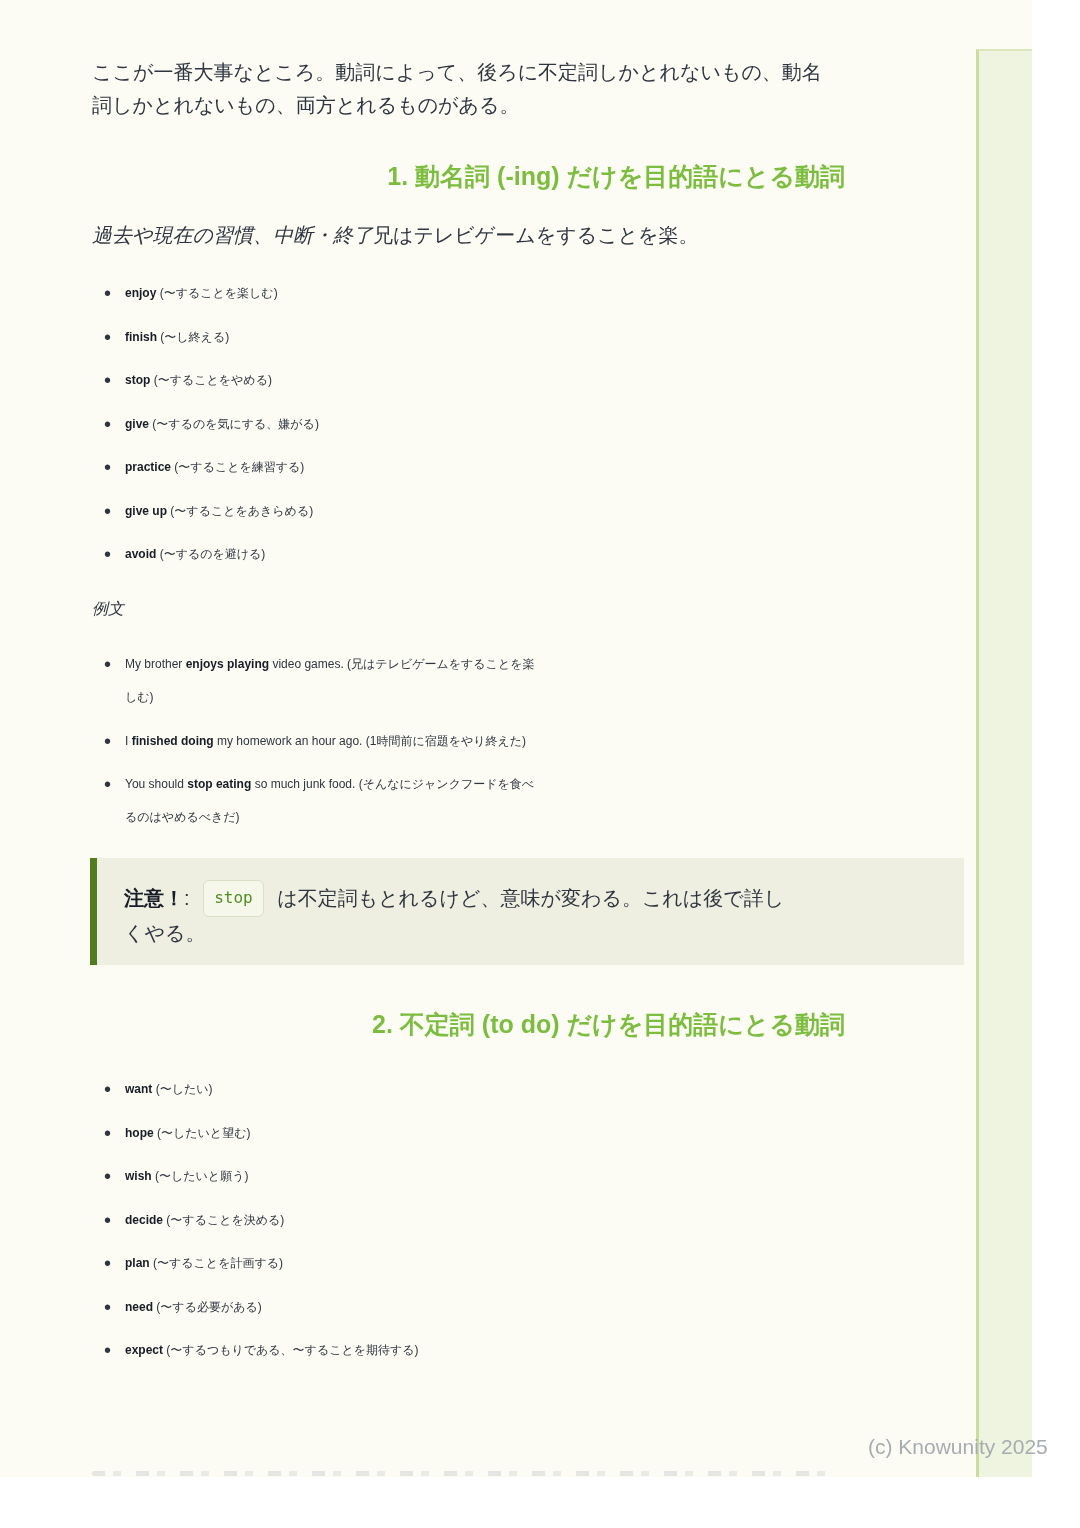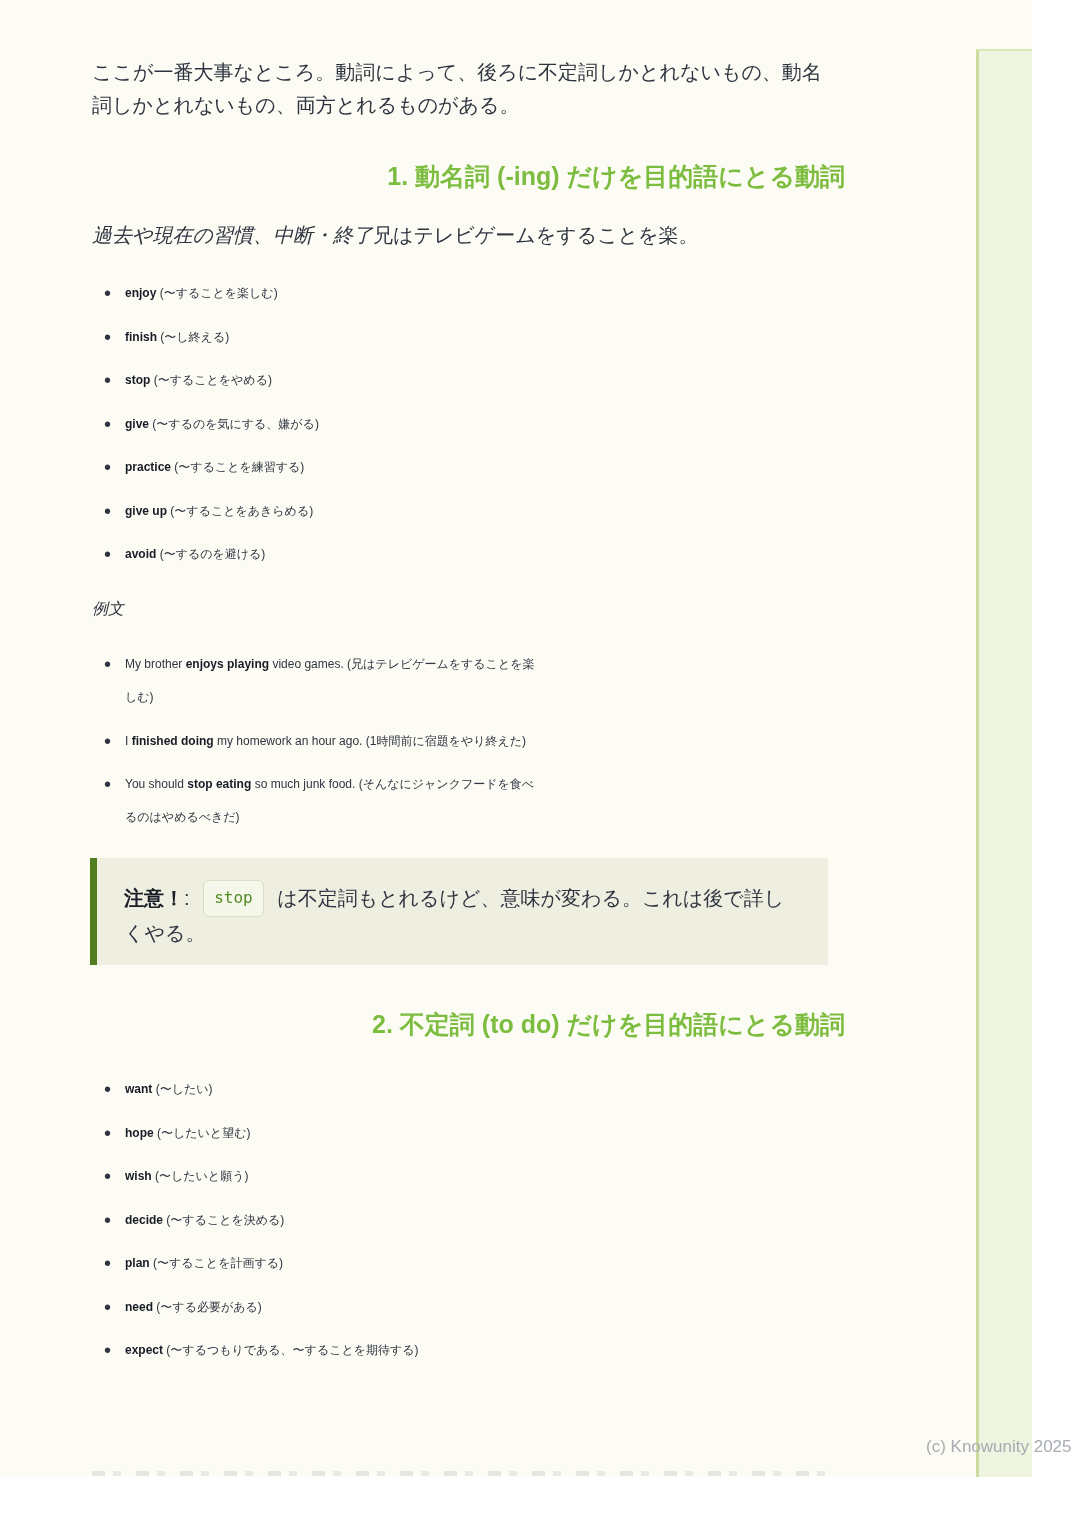--- a/index.html
+++ b/index.html
@@ -66,21 +66,21 @@
   #verb-list-2 { margin-top:33px; }
   b.verb, b.emph { font-weight:700; color:#171c26; }
   .examples-label {
     margin-top:21px;
     font-size:16px; line-height:33px;
     font-style:italic;
   }
   #example-list { margin-top:23px; }
   aside.callout {
     margin-top:24px;
-    width:738px; margin-left:-2px;
+    width:874px; margin-left:-2px;
     background:#eeefe0;
     border-left:7px solid #527d1e;
     padding:22px 16px 15px 27px;
     font-size:20px; line-height:33px;
   }
   aside.callout .note-label { font-weight:700; color:#171c26; }
   aside.callout code.chip {
     display:inline-block;
     background:#f5f7ea;
     border:1px solid #d8dfc4;
@@ -98,22 +98,22 @@
     left:92px; top:1471px;
     width:740px; height:5px;
     background:repeating-linear-gradient(90deg,
       rgba(110,120,132,.55) 0 13px, transparent 13px 21px,
       rgba(110,120,132,.45) 21px 29px, transparent 29px 44px);
     opacity:.30;
     border-radius:2px;
   }
   .watermark {
     position:absolute;
-    top:1437px; left:926px;
-    font-size:17px; line-height:20px;
+    top:1437px; left:868px;
+    font-size:21px; line-height:20px;
     color:#a7acb2;
     z-index:2;
   }
 </style>
 </head>
 <body>
 
 <div class="page">
   <div class="side-stripe"></div>
 

